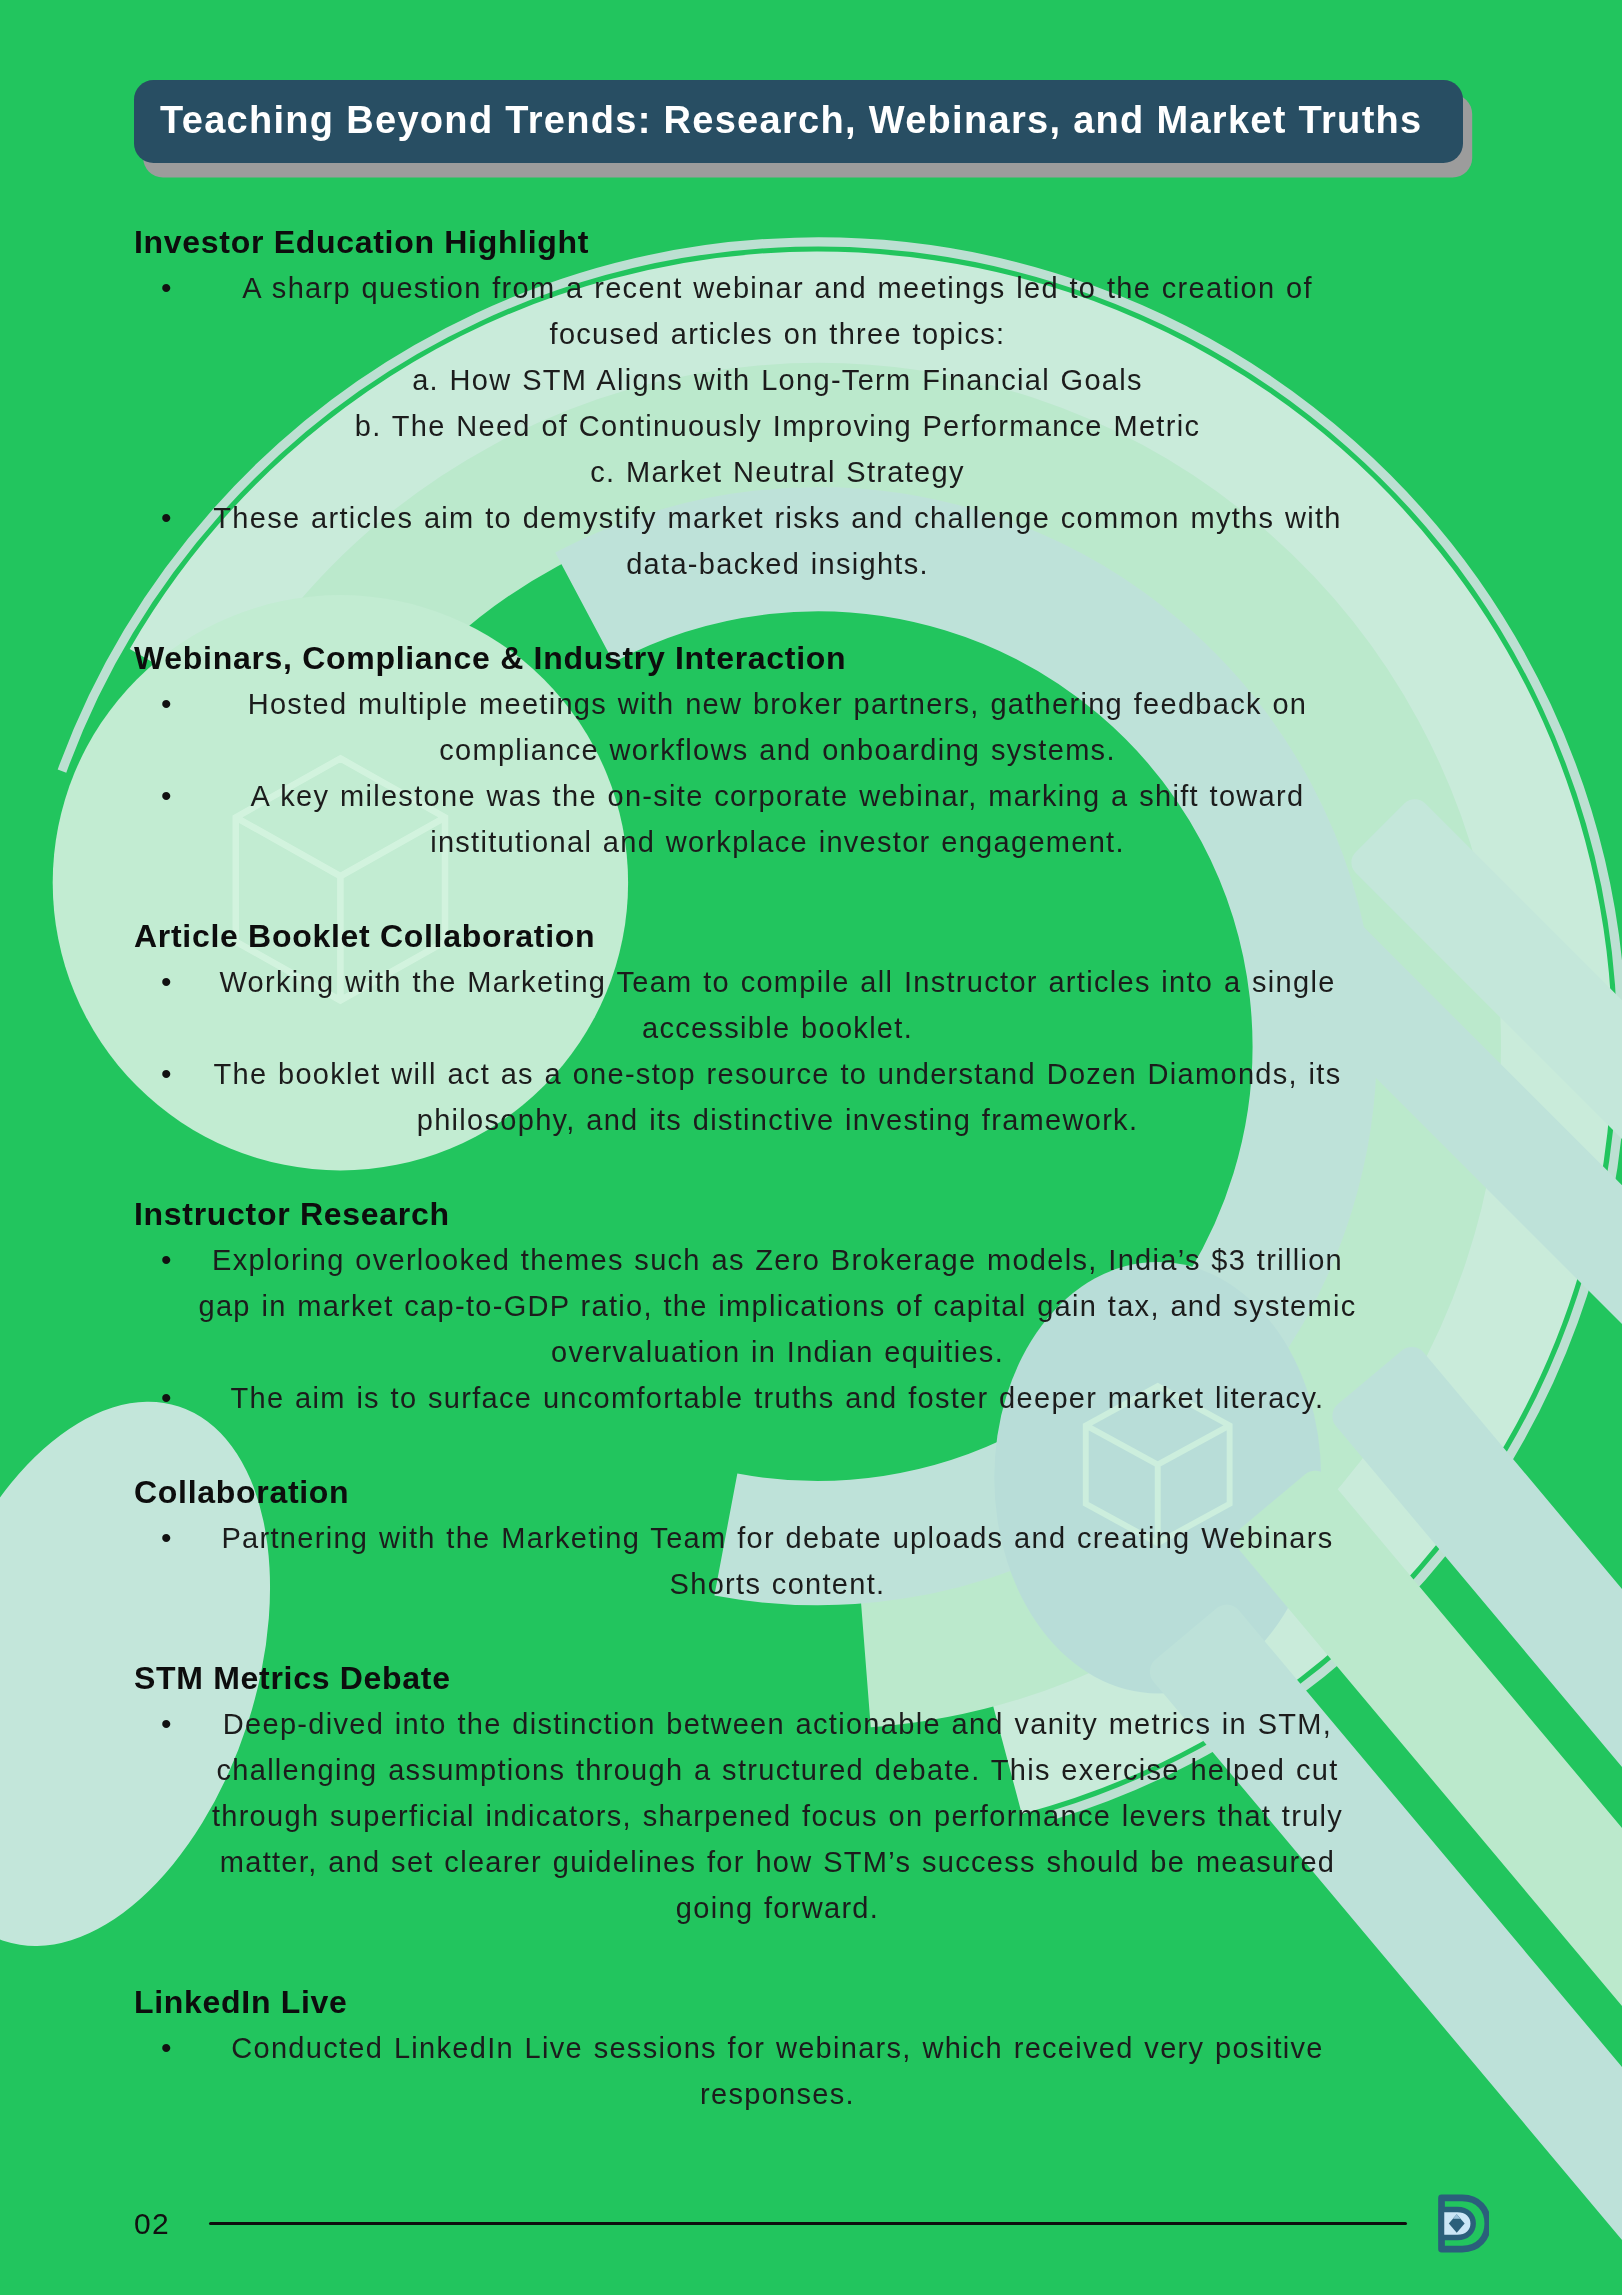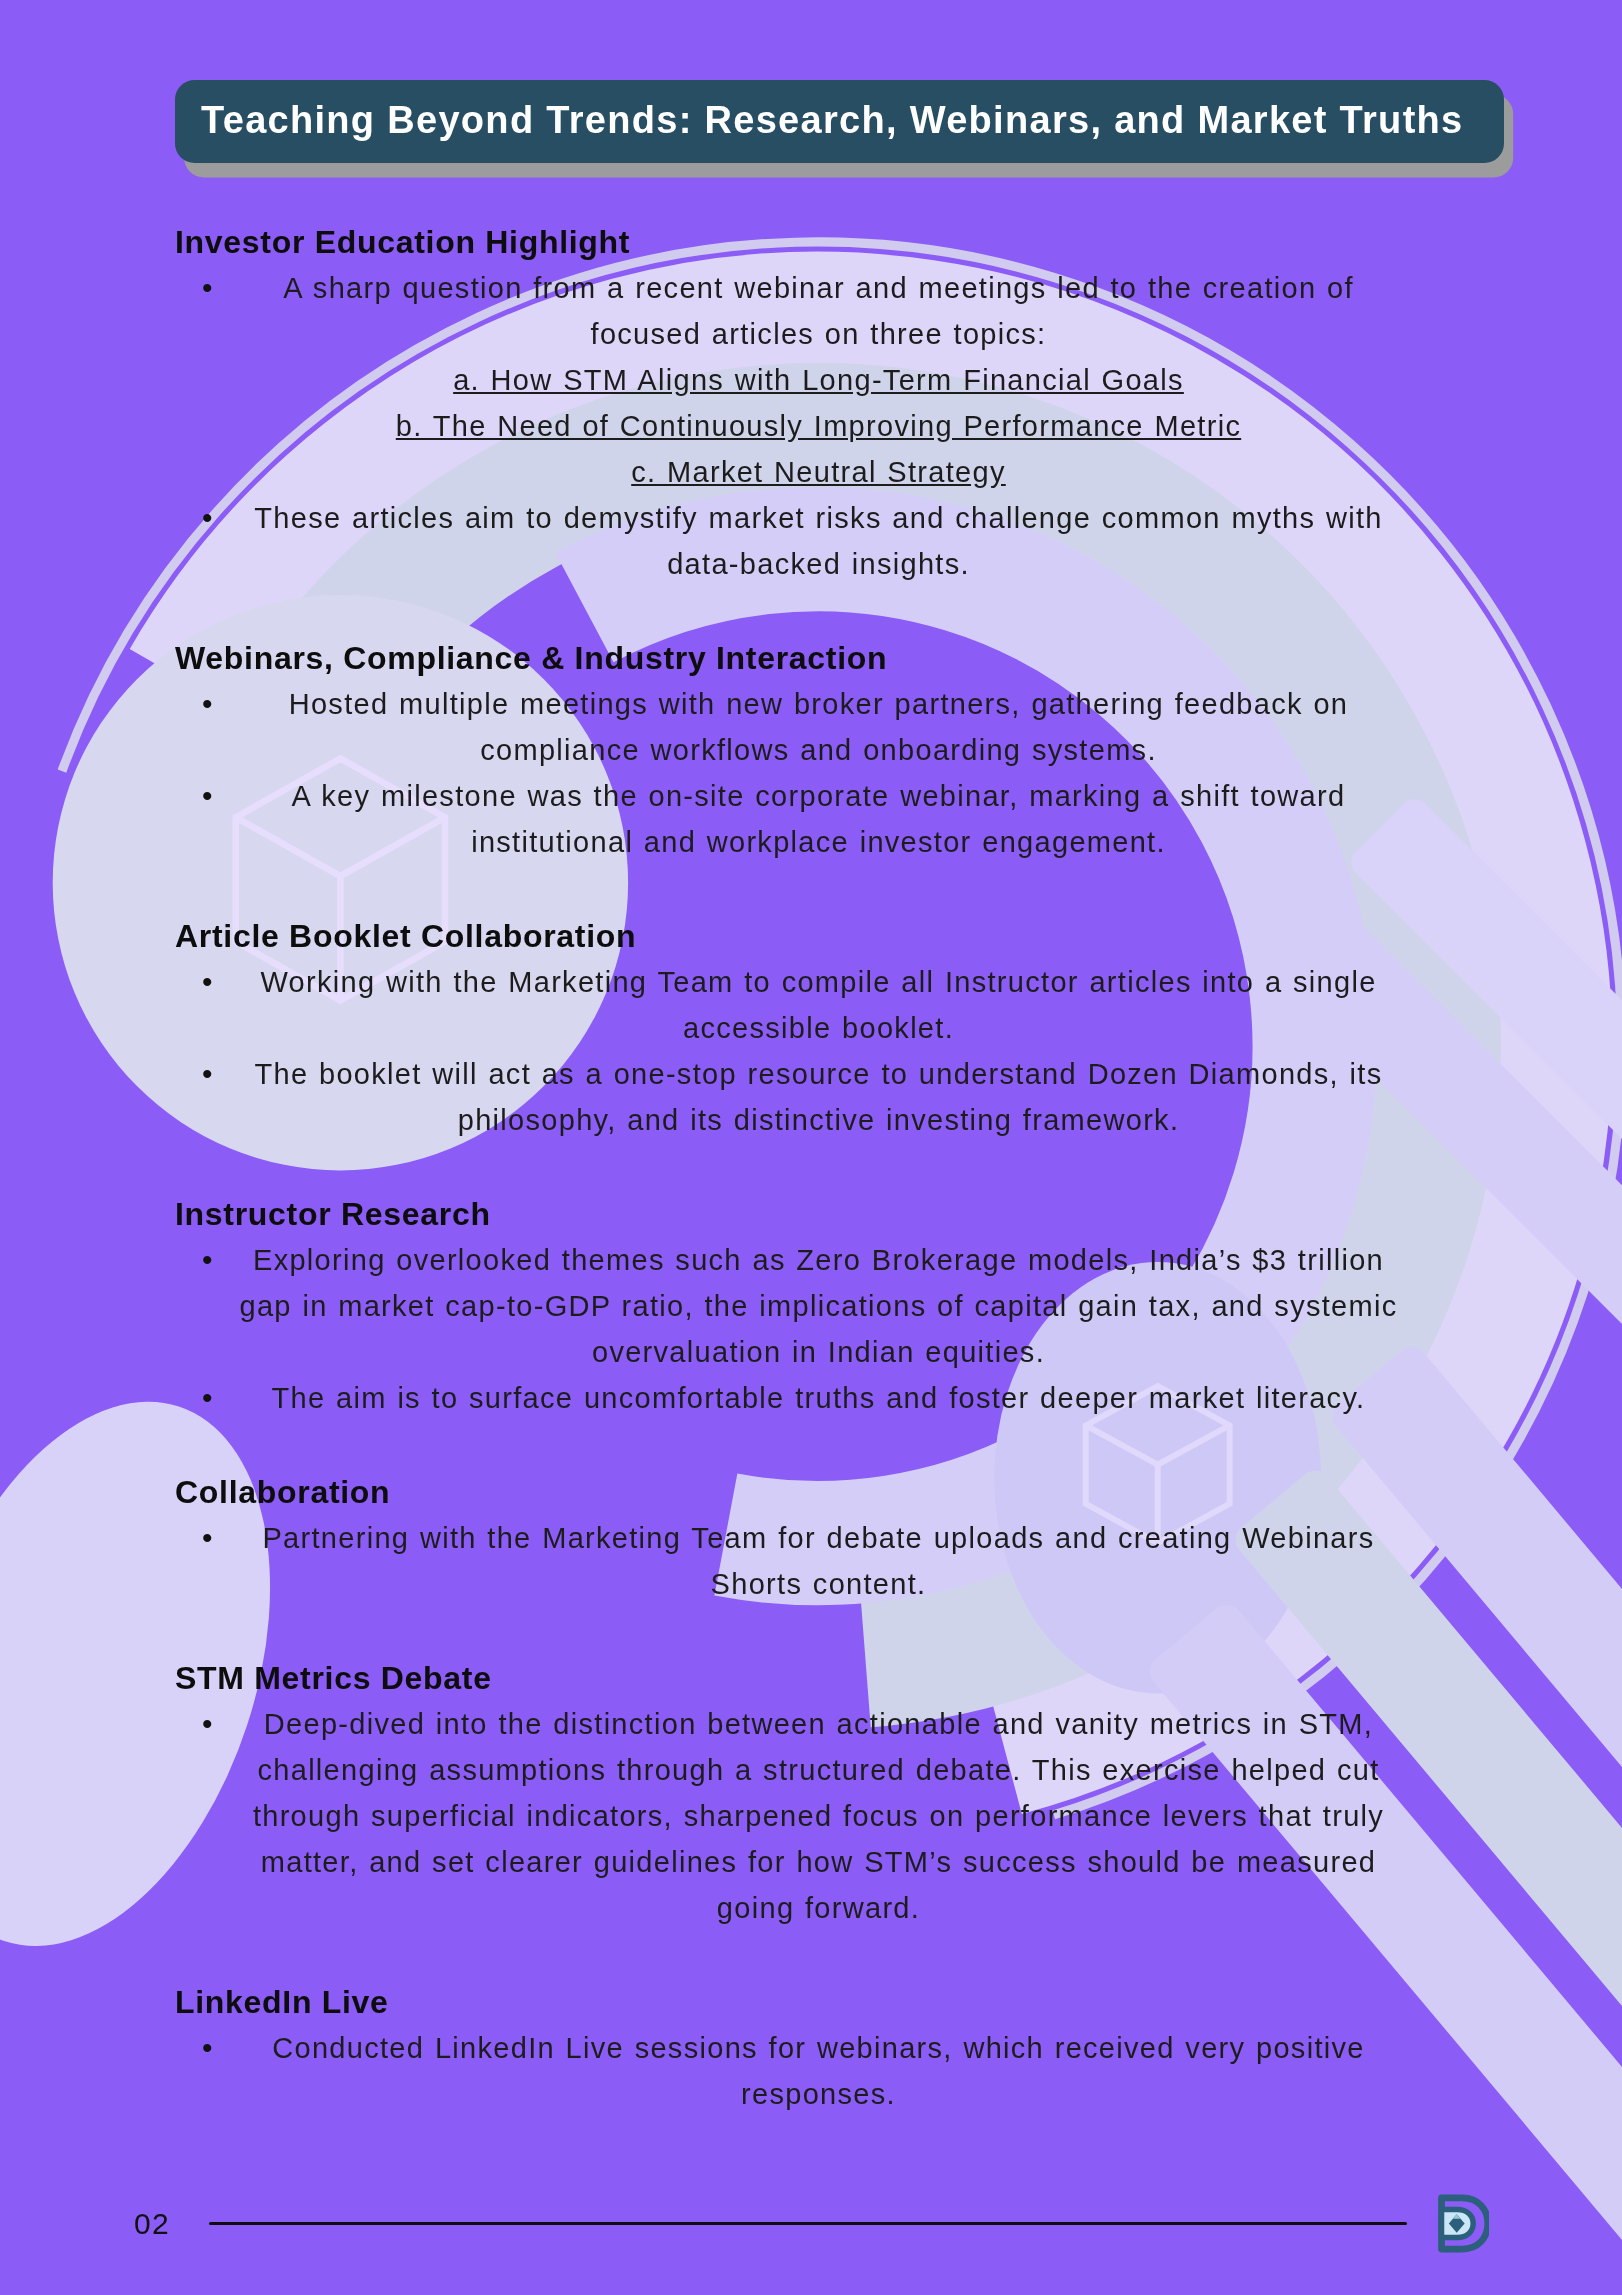--- a/index.html
+++ b/index.html
@@ -8,25 +8,24 @@
     --heading:#0D0D0D;
     --text:#1C1C1C;
     --logo-teal:#2B5F7B;
     --logo-light:#CBE6F6;
   }
   *{margin:0;padding:0;box-sizing:border-box;}
   html,body{background:#e9e9e9;}
   .page{
     position:relative;
     width:1623px;height:2295px;
-    background:#8b5cf6;
+    background:#22c55e;
     overflow:hidden;
     font-family:"Liberation Sans", sans-serif;
     color:var(--text);
-    padding-left:41px;
   }
   .wm{position:absolute;inset:0;z-index:0;pointer-events:none;}
   .content{position:relative;z-index:1;padding:80px 131px 0 134px;}
 
   .banner{
     width:1329px;
     background:var(--banner);
     border-radius:19.6px;
     box-shadow:9.2px 14.4px 0 var(--banner-shadow);
     padding:17px 26px 19.6px 26px;
@@ -59,21 +58,21 @@
   }
   .bullet::before{
     content:"\2022";
     position:absolute;
     left:27px;top:0;
     font-size:30px;
     line-height:46px;
     color:#111;
   }
   .btext{max-width:1171px;}
-  .sub{padding-left:27px;max-width:1144px;text-decoration:underline;}
+  .sub{padding-left:27px;max-width:1144px;}
 
   .footer{
     position:absolute;
     z-index:1;
     left:134px;right:134px;bottom:41px;
     display:flex;
     align-items:center;
   }
   .pageno{
     font-size:30px;

